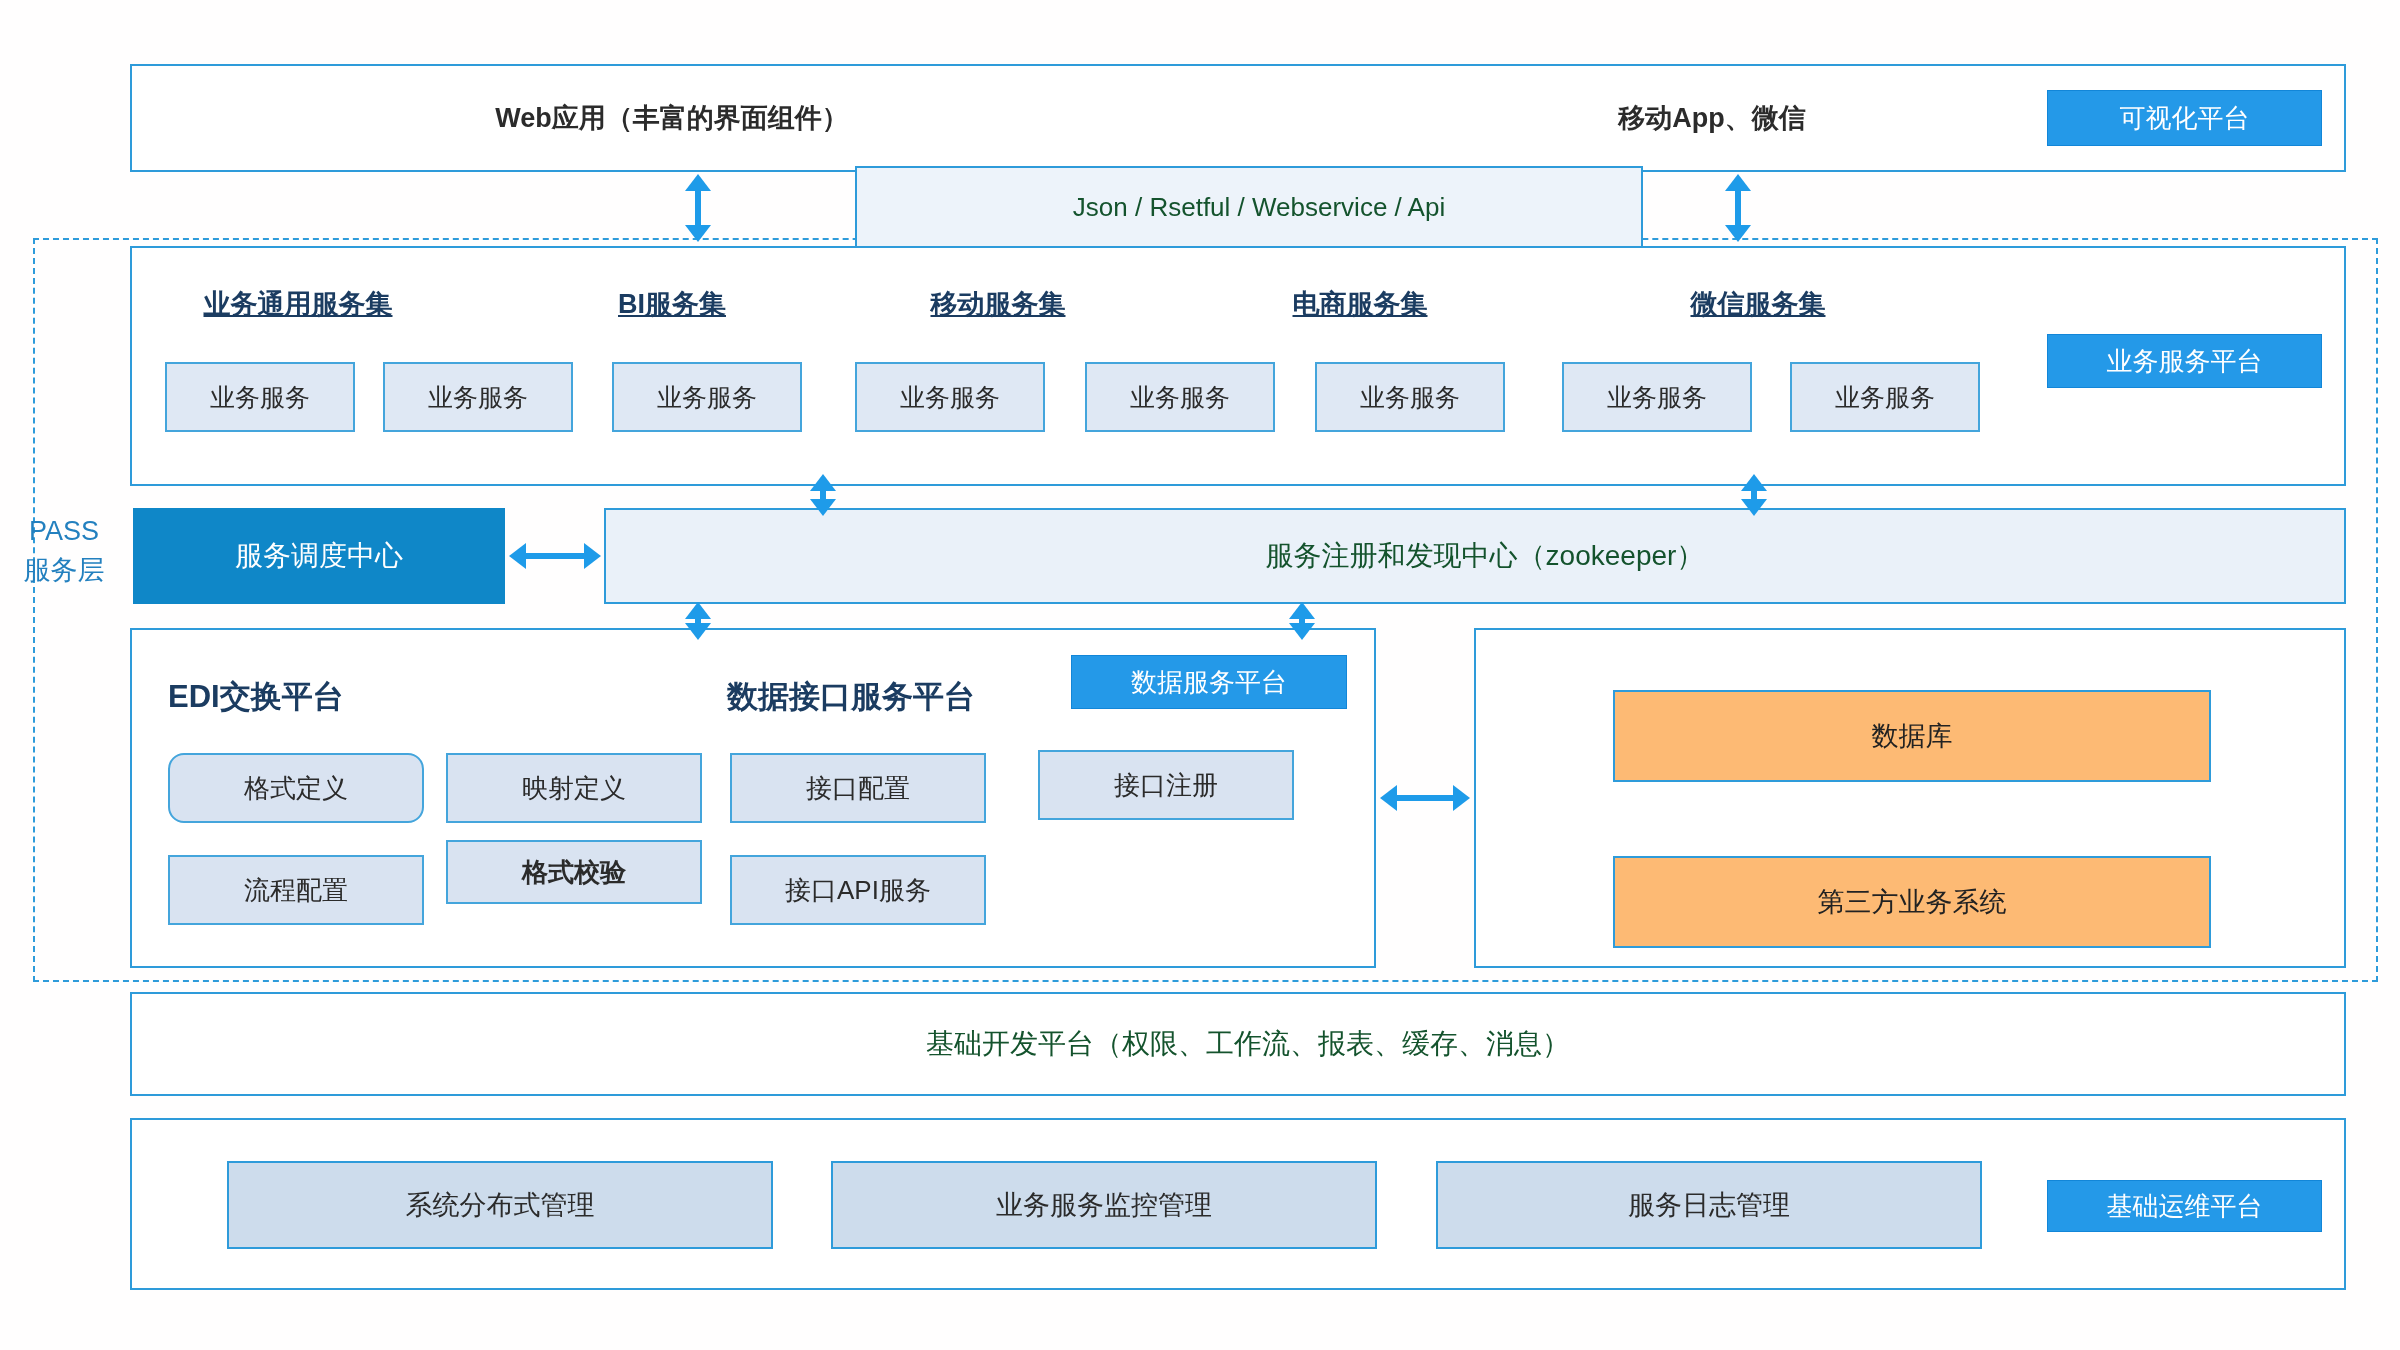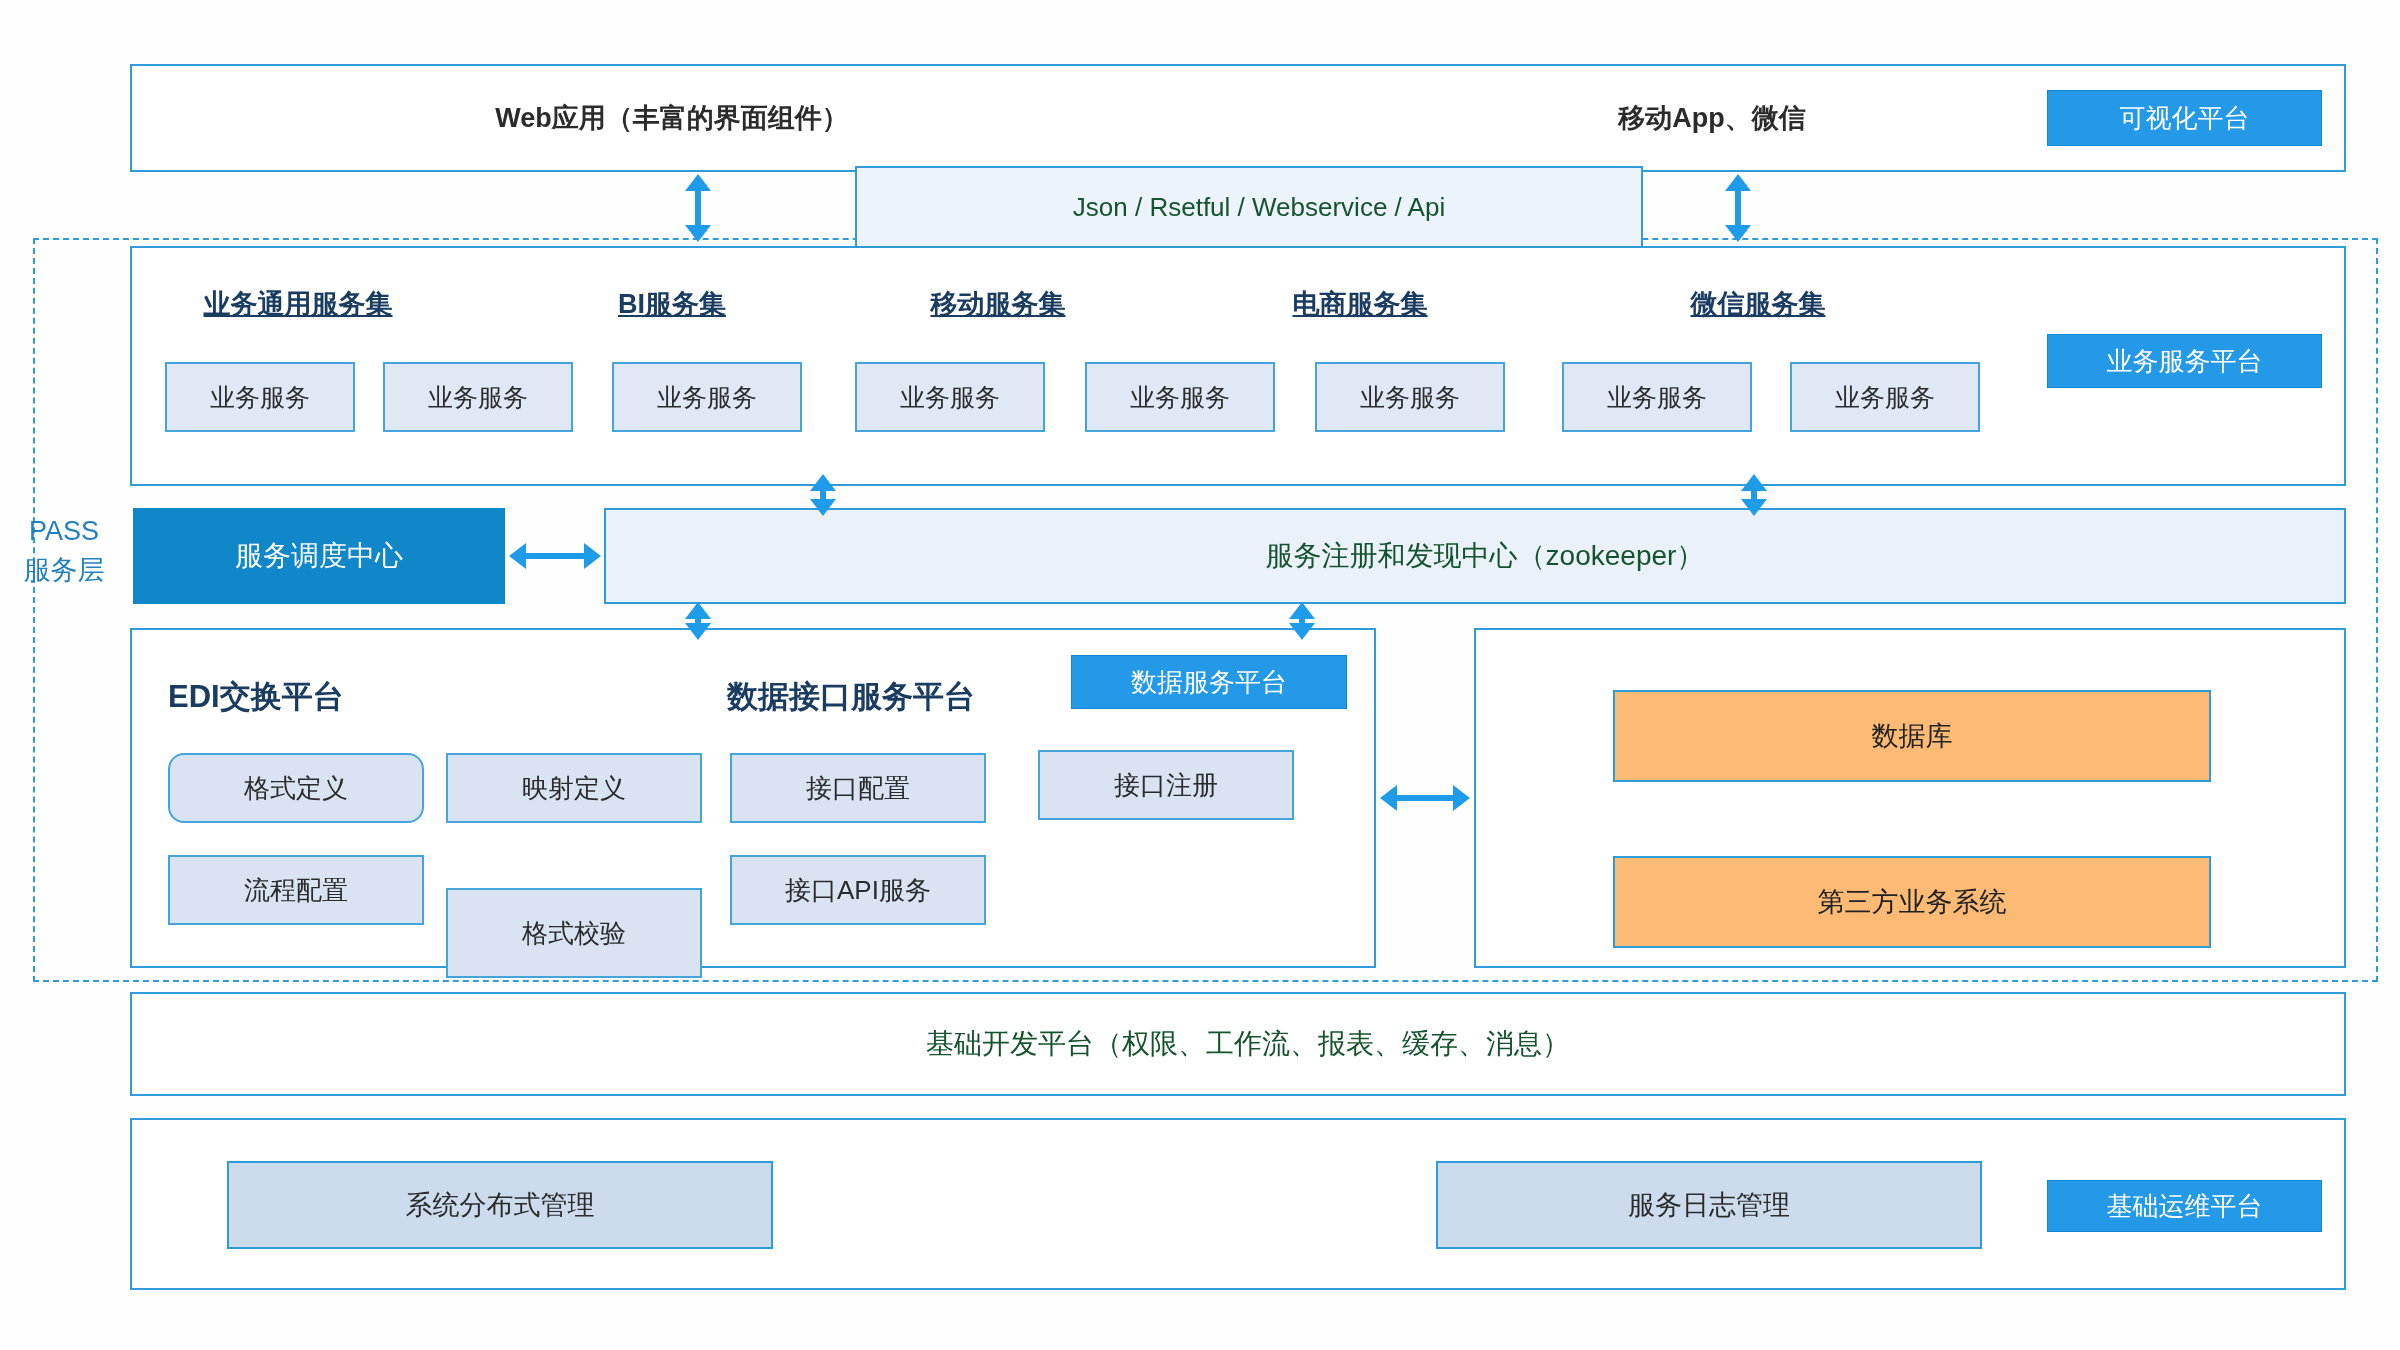--- a/index.html
+++ b/index.html
@@ -132,33 +132,34 @@
   <div class="box" style="left:130px;top:628px;width:1246px;height:340px;"></div>
   <div style="position:absolute;left:168px;top:676px;font-size:31px;font-weight:bold;color:var(--navy);">EDI交换平台</div>
   <div style="position:absolute;left:727px;top:676px;font-size:31px;font-weight:bold;color:var(--navy);">数据接口服务平台</div>
   <div class="badge" style="left:1071px;top:655px;width:276px;height:54px;">数据服务平台</div>
 
   <div class="edicell" style="left:168px;top:753px;width:256px;height:70px;border-radius:16px;">格式定义</div>
   <div class="edicell" style="left:446px;top:753px;width:256px;height:70px;">映射定义</div>
   <div class="edicell" style="left:730px;top:753px;width:256px;height:70px;">接口配置</div>
   <div class="edicell" style="left:1038px;top:750px;width:256px;height:70px;">接口注册</div>
   <div class="edicell" style="left:168px;top:855px;width:256px;height:70px;">流程配置</div>
-  <div class="edicell" style="left:446px;top:888px;width:256px;height:90px;">格式校验</div>
+  <div class="edicell" style="left:446px;top:840px;width:256px;height:64px;font-weight:bold;">格式校验</div>
   <div class="edicell" style="left:730px;top:855px;width:256px;height:70px;">接口API服务</div>
 
   <div class="harrow" style="left:1380px;top:784px;width:90px;">
     <span class="left"></span>
       <span class="shaft"></span>
       <span class="right"></span>
   </div>
 
   <div class="box" style="left:1474px;top:628px;width:872px;height:340px;"></div>
   <div class="bigcell" style="left:1613px;top:690px;width:598px;height:92px;">数据库</div>
   <div class="bigcell" style="left:1613px;top:856px;width:598px;height:92px;">第三方业务系统</div>
 
   <div class="box centertext" style="left:130px;top:992px;width:2216px;height:104px;font-size:28px;">基础开发平台（权限、工作流、报表、缓存、消息）</div>
 
   <div class="box" style="left:130px;top:1118px;width:2216px;height:172px;"></div>
   <div class="opscell" style="left:227px;top:1161px;width:546px;height:88px;">系统分布式管理</div>
+  <div class="opscell" style="left:831px;top:1161px;width:546px;height:88px;">业务服务监控管理</div>
   <div class="opscell" style="left:1436px;top:1161px;width:546px;height:88px;">服务日志管理</div>
   <div class="badge" style="left:2047px;top:1180px;width:275px;height:52px;">基础运维平台</div>
 
 </div>
 
 </body></html>

